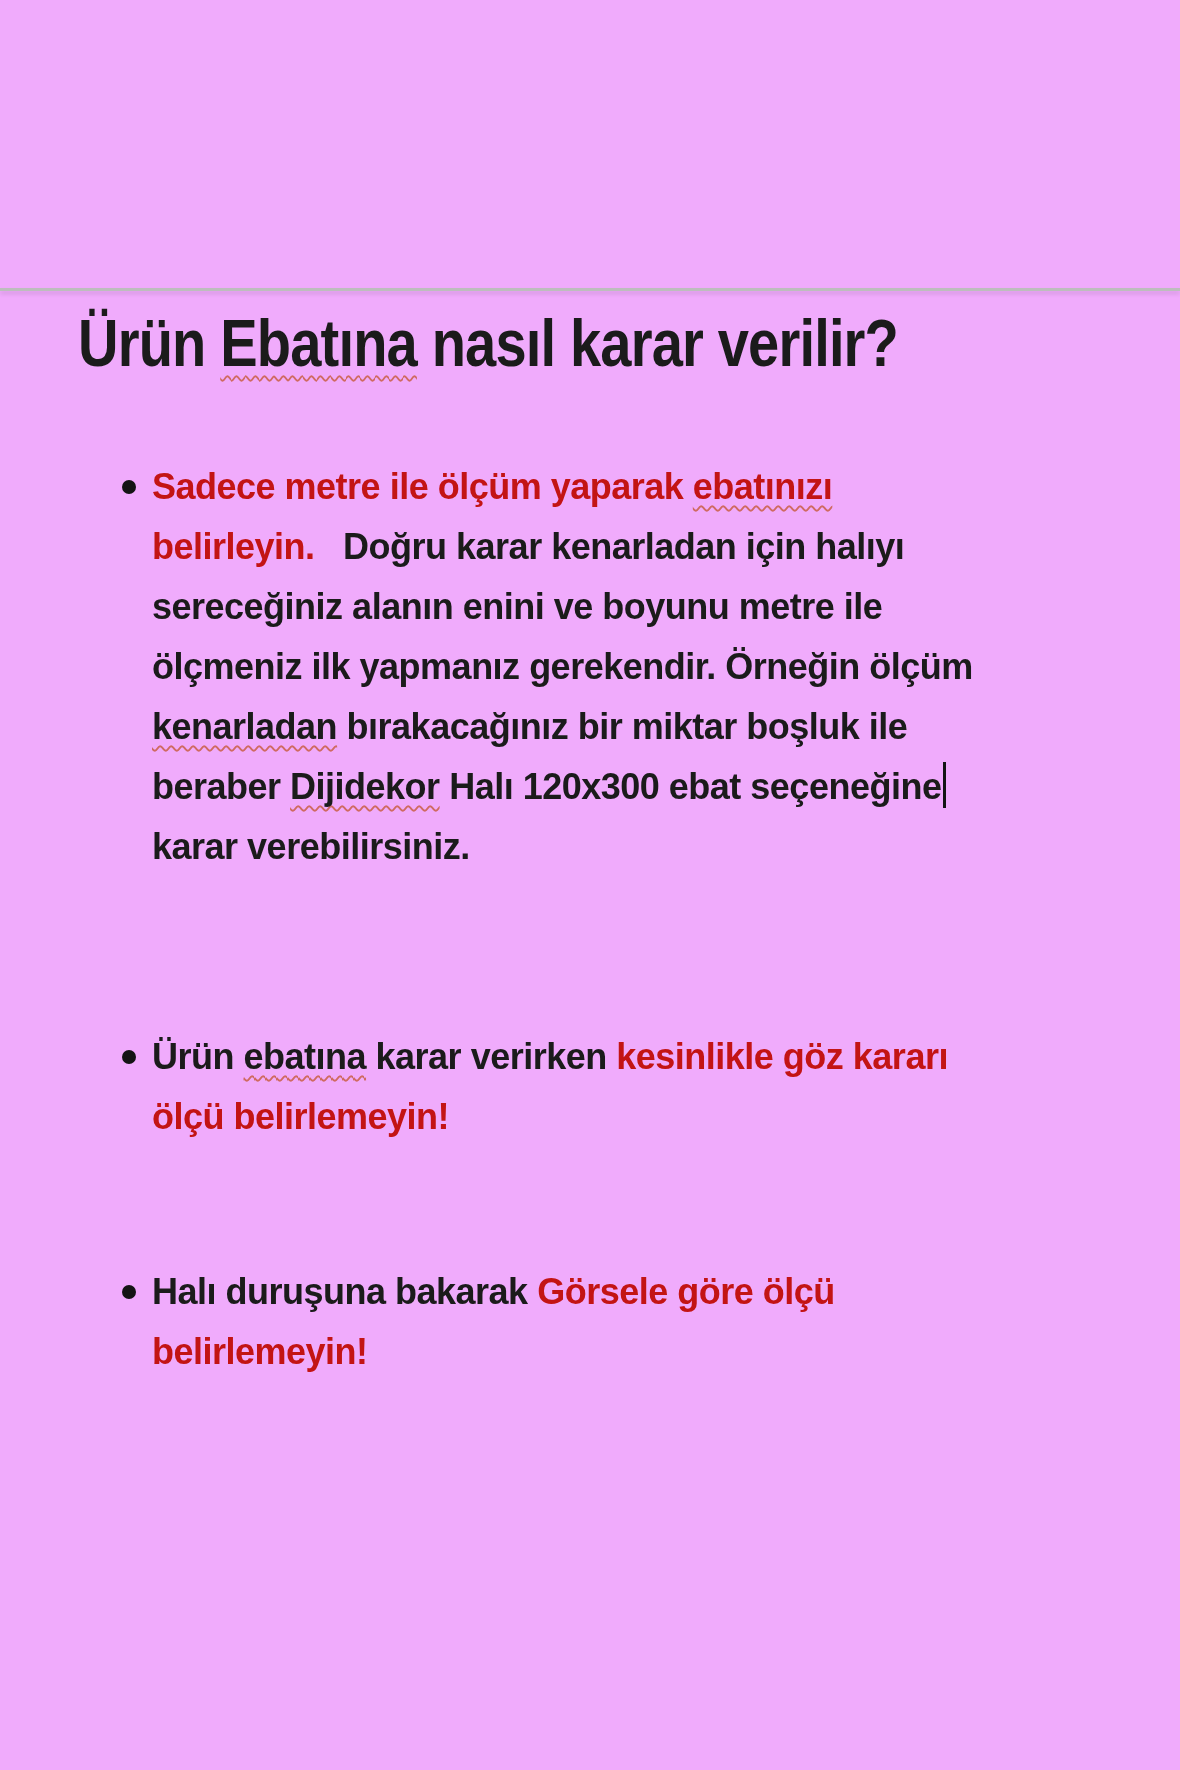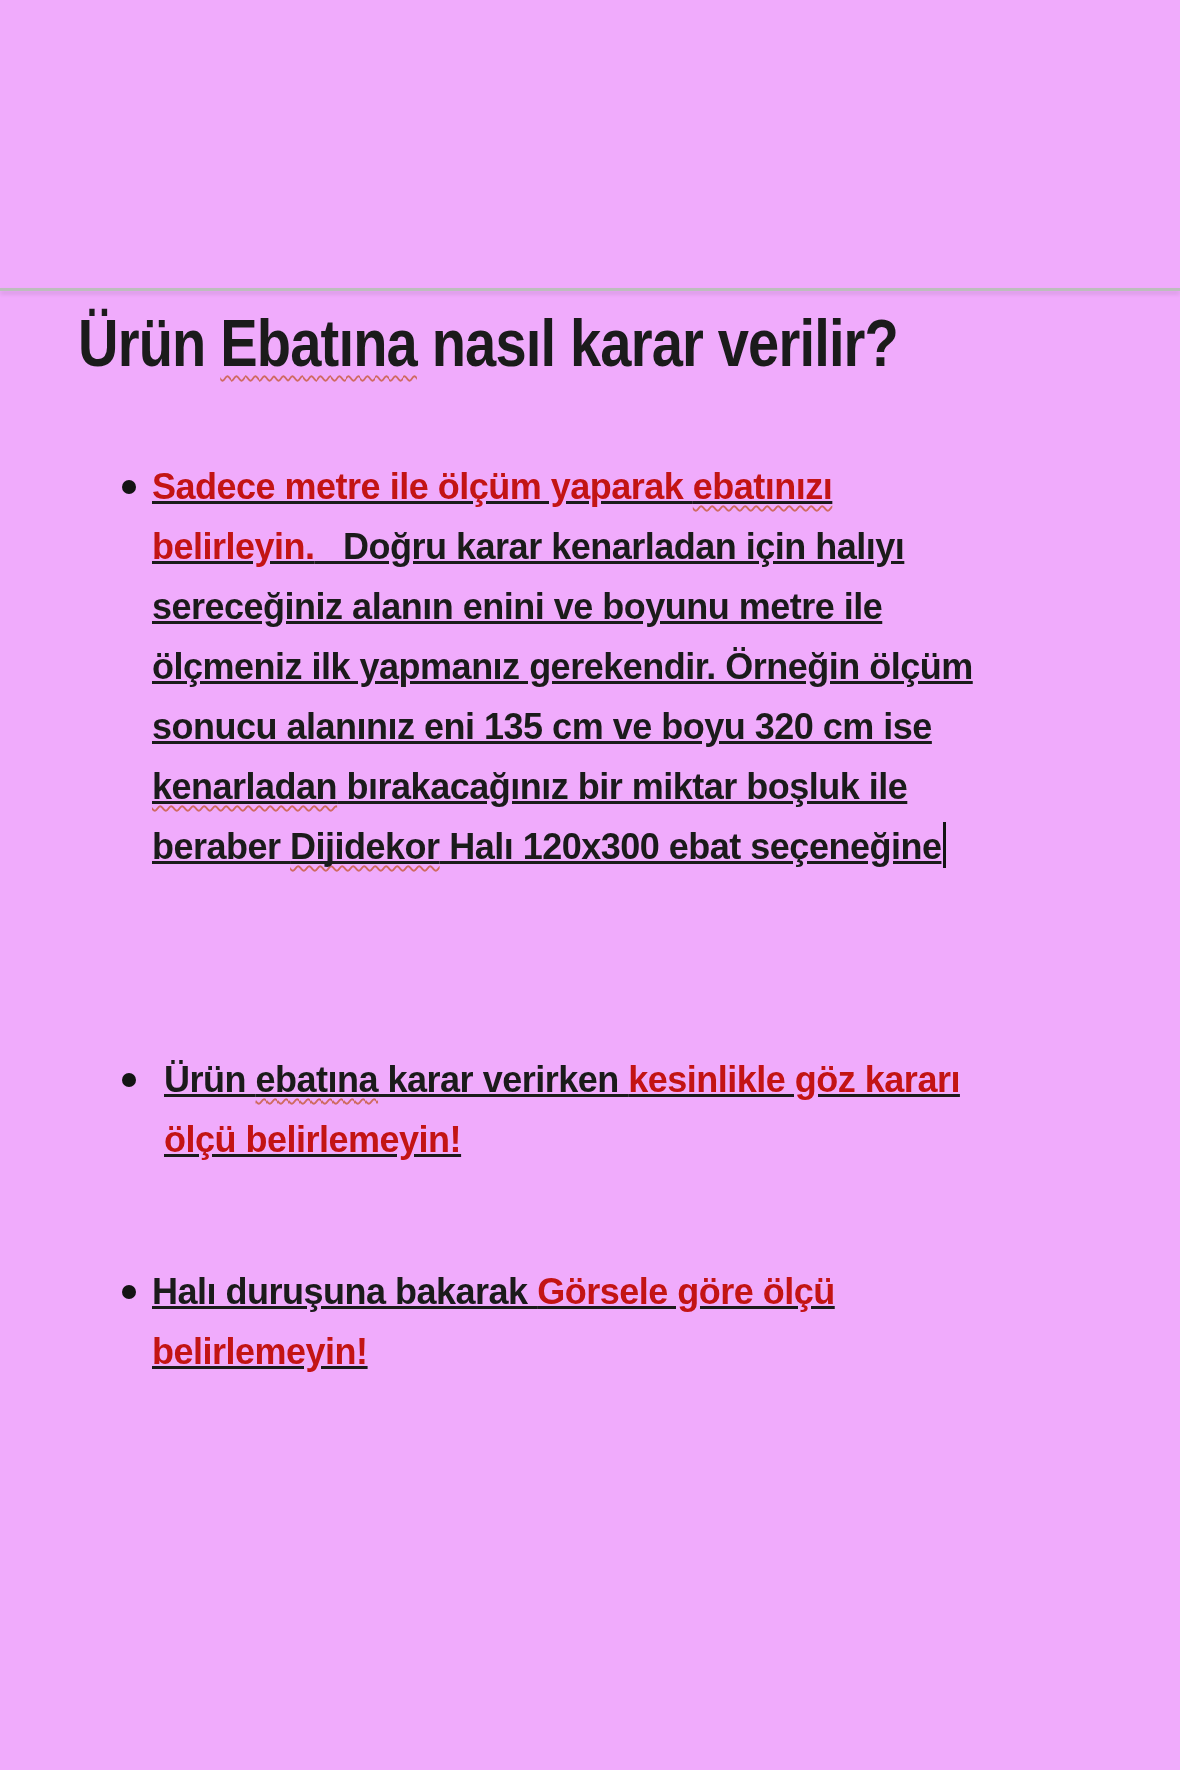--- a/index.html
+++ b/index.html
@@ -25,21 +25,21 @@
 
   .bullet-group { position:absolute; left:122px; display:flex; align-items:flex-start; }
   .bullet-dot {
     width:14px; height:14px; border-radius:50%; background:#141414;
     margin-top:23px; flex:none;
   }
   .lines {
     margin-left:16px; font-size:36px; font-weight:700; line-height:60px;
     color:var(--text,#1b1b1b); letter-spacing:-0.5px;
   }
-  .line { white-space:pre;text-decoration:underline; }
+  .line { white-space:pre; }
   .seg-red { color:var(--red,#c31414); }
   .wavy {
     text-decoration-line:underline;
     text-decoration-style:wavy;
     text-decoration-color:var(--squiggle,#cf6a60);
     text-decoration-thickness:2px;
     text-underline-offset:6px;
     text-decoration-skip-ink:none;
   }
   .cursor {
@@ -54,26 +54,26 @@
   <div class="divider"></div>
   <h1 class="title" id="title"><span class="seg-black">Ürün </span><span class="seg-black wavy">Ebatına</span><span class="seg-black"> nasıl karar verilir?</span></h1>
   <div id="bullet-list">
       <div class="bullet-group" style="top: 457px;">
         <span class="bullet-dot"></span>
         <div class="lines">
           <div class="line"><span class="seg-red">Sadece metre ile ölçüm yaparak </span><span class="seg-red wavy">ebatınızı</span></div>
           <div class="line"><span class="seg-red">belirleyin.</span><span class="seg-black">   Doğru karar kenarladan için halıyı</span></div>
           <div class="line"><span class="seg-black">sereceğiniz alanın enini ve boyunu metre ile</span></div>
           <div class="line"><span class="seg-black">ölçmeniz ilk yapmanız gerekendir. Örneğin ölçüm</span></div>
-          <div class="line"><span class="seg-black">sonucu alanınız eni 135 cm ve boyu 320 cm ise</span></div>
           <div class="line"><span class="seg-black wavy">kenarladan</span><span class="seg-black"> bırakacağınız bir miktar boşluk ile</span></div>
           <div class="line"><span class="seg-black">beraber </span><span class="seg-black wavy">Dijidekor</span><span class="seg-black"> Halı 120x300 ebat seçeneğine</span><span class="cursor"></span></div>
+          <div class="line"><span class="seg-black">karar verebilirsiniz.</span></div>
         </div>
       </div>
-      <div class="bullet-group" style="top: 1050px; gap: 12px;">
+      <div class="bullet-group" style="top: 1027px;">
         <span class="bullet-dot"></span>
         <div class="lines">
           <div class="line"><span class="seg-black">Ürün </span><span class="seg-black wavy">ebatına</span><span class="seg-black"> karar verirken </span><span class="seg-red">kesinlikle göz kararı</span></div>
           <div class="line"><span class="seg-red">ölçü belirlemeyin!</span></div>
         </div>
       </div>
       <div class="bullet-group" style="top: 1262px;">
         <span class="bullet-dot"></span>
         <div class="lines">
           <div class="line"><span class="seg-black">Halı duruşuna bakarak </span><span class="seg-red">Görsele göre ölçü</span></div>

